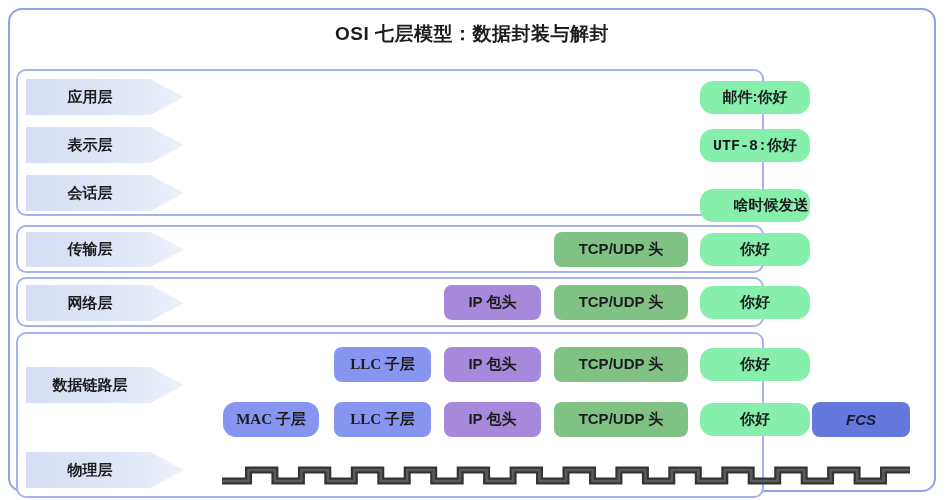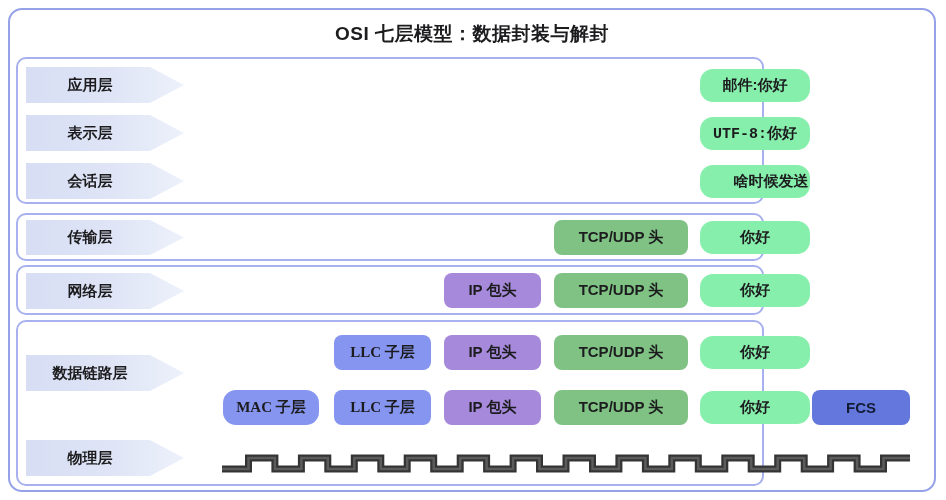--- a/index.html
+++ b/index.html
@@ -3,21 +3,21 @@
 <meta charset="utf-8">
 <style>
   html,body{margin:0;padding:0;background:#ffffff;}
   body{font-family:"Liberation Sans","DejaVu Sans",sans-serif;color:#1d1d1f;}
   .canvas{position:relative;width:946px;height:500px;background:#ffffff;overflow:hidden;}
   .outer{position:absolute;left:8px;top:8px;width:928px;height:484px;
          border:2px solid #96a2e8;border-radius:14px;background:#ffffff;box-sizing:border-box;}
   .page-title{position:absolute;left:0;top:11px;width:100%;text-align:center;
               font-size:19px;font-weight:700;color:#1c1c1e;letter-spacing:0.5px;}
   .group{position:absolute;left:6px;width:748px;border:2px solid #a7b1ee;
-         border-radius:10px;background:#ffffff;box-sizing:border-box;}
+         border-radius:10px;background:#ffffff;box-sizing:border-box;margin-top:12px;}
   .g1{top:47px;height:147px;}
   .g2{top:203px;height:48px;}
   .g3{top:255px;height:50px;}
   .g4{top:310px;height:166px;}
   .layer-arrow{position:absolute;left:8px;width:158px;height:36px;
                background:linear-gradient(90deg,#d7def4 0%,#dfe5f6 55%,#edf1fb 100%);
                clip-path:polygon(0 0,78.5% 0,100% 50%,78.5% 100%,0 100%);
                display:flex;align-items:center;justify-content:center;
                padding-right:30px;box-sizing:border-box;
                font-size:15px;font-weight:700;color:#1c1c1e;white-space:nowrap;}
@@ -46,21 +46,21 @@
     <div class="page-title">OSI 七层模型：数据封装与解封</div>
 
     <div class="group g1">
       <div class="layer-arrow" style="top:8px;">应用层</div>
       <div class="blk payload col-data" style="top:10px;">邮件:你好</div>
 
       <div class="layer-arrow" style="top:56px;">表示层</div>
       <div class="blk payload col-data" style="top:58px;font-family:Liberation Mono, monospace;">UTF-8:你好</div>
 
       <div class="layer-arrow" style="top:104px;">会话层</div>
-      <div class="blk payload col-data" style="top:106px;padding-left:32px;">啥时候发送</div>
+      <div class="blk payload col-data" style="top:118px;padding-left:32px;">啥时候发送</div>
     </div>
 
     <div class="group g2">
       <div class="layer-arrow" style="top:5px;height:35px;">传输层</div>
       <div class="blk tcp col-tcp" style="top:5px;">TCP/UDP 头</div>
       <div class="blk payload col-data" style="top:6px;">你好</div>
     </div>
 
     <div class="group g3">
       <div class="layer-arrow" style="top:6px;">网络层</div>
@@ -76,21 +76,21 @@
       <div class="blk tcp col-tcp" style="top:13px;">TCP/UDP 头</div>
       <div class="blk payload col-data" style="top:14px;">你好</div>
 
       <div class="layer-arrow" style="top:33px;">数据链路层</div>
 
       <div class="blk sub col-mac" style="top:68px;border-radius:13px;">MAC 子层</div>
       <div class="blk sub col-llc" style="top:68px;">LLC 子层</div>
       <div class="blk ip col-ip" style="top:68px;">IP 包头</div>
       <div class="blk tcp col-tcp" style="top:68px;">TCP/UDP 头</div>
       <div class="blk payload col-data" style="top:69px;">你好</div>
-      <div class="blk fcs col-fcs" style="top:68px;">FCS</div>
+      <div class="blk fcs col-fcs" style="top:68px;font-style:italic;">FCS</div>
 
       <div class="layer-arrow" style="top:118px;">物理层</div>
       <svg class="wave" viewBox="0 0 688 24" aria-hidden="true">
         <path id="wave-main" d="M0 17H26.5V6H52.9V17H79.4V6H105.8V17H132.3V6H158.8V17H185.2V6H211.7V17H238.2V6H264.6V17H291.1V6H317.5V17H344.0V6H370.5V17H396.9V6H423.4V17H449.8V6H476.3V17H502.8V6H529.2V17H555.7V6H582.2V17H608.6V6H635.1V17H661.5V6H688.0" fill="none" stroke="#343434" stroke-width="7"></path>
         <path id="wave-inner" d="M0 17H26.5V6H52.9V17H79.4V6H105.8V17H132.3V6H158.8V17H185.2V6H211.7V17H238.2V6H264.6V17H291.1V6H317.5V17H344.0V6H370.5V17H396.9V6H423.4V17H449.8V6H476.3V17H502.8V6H529.2V17H555.7V6H582.2V17H608.6V6H635.1V17H661.5V6H688.0" fill="none" stroke="#5c5c5c" stroke-width="2.5"></path>
       </svg>
     </div>
 
   </div>
 </div>

